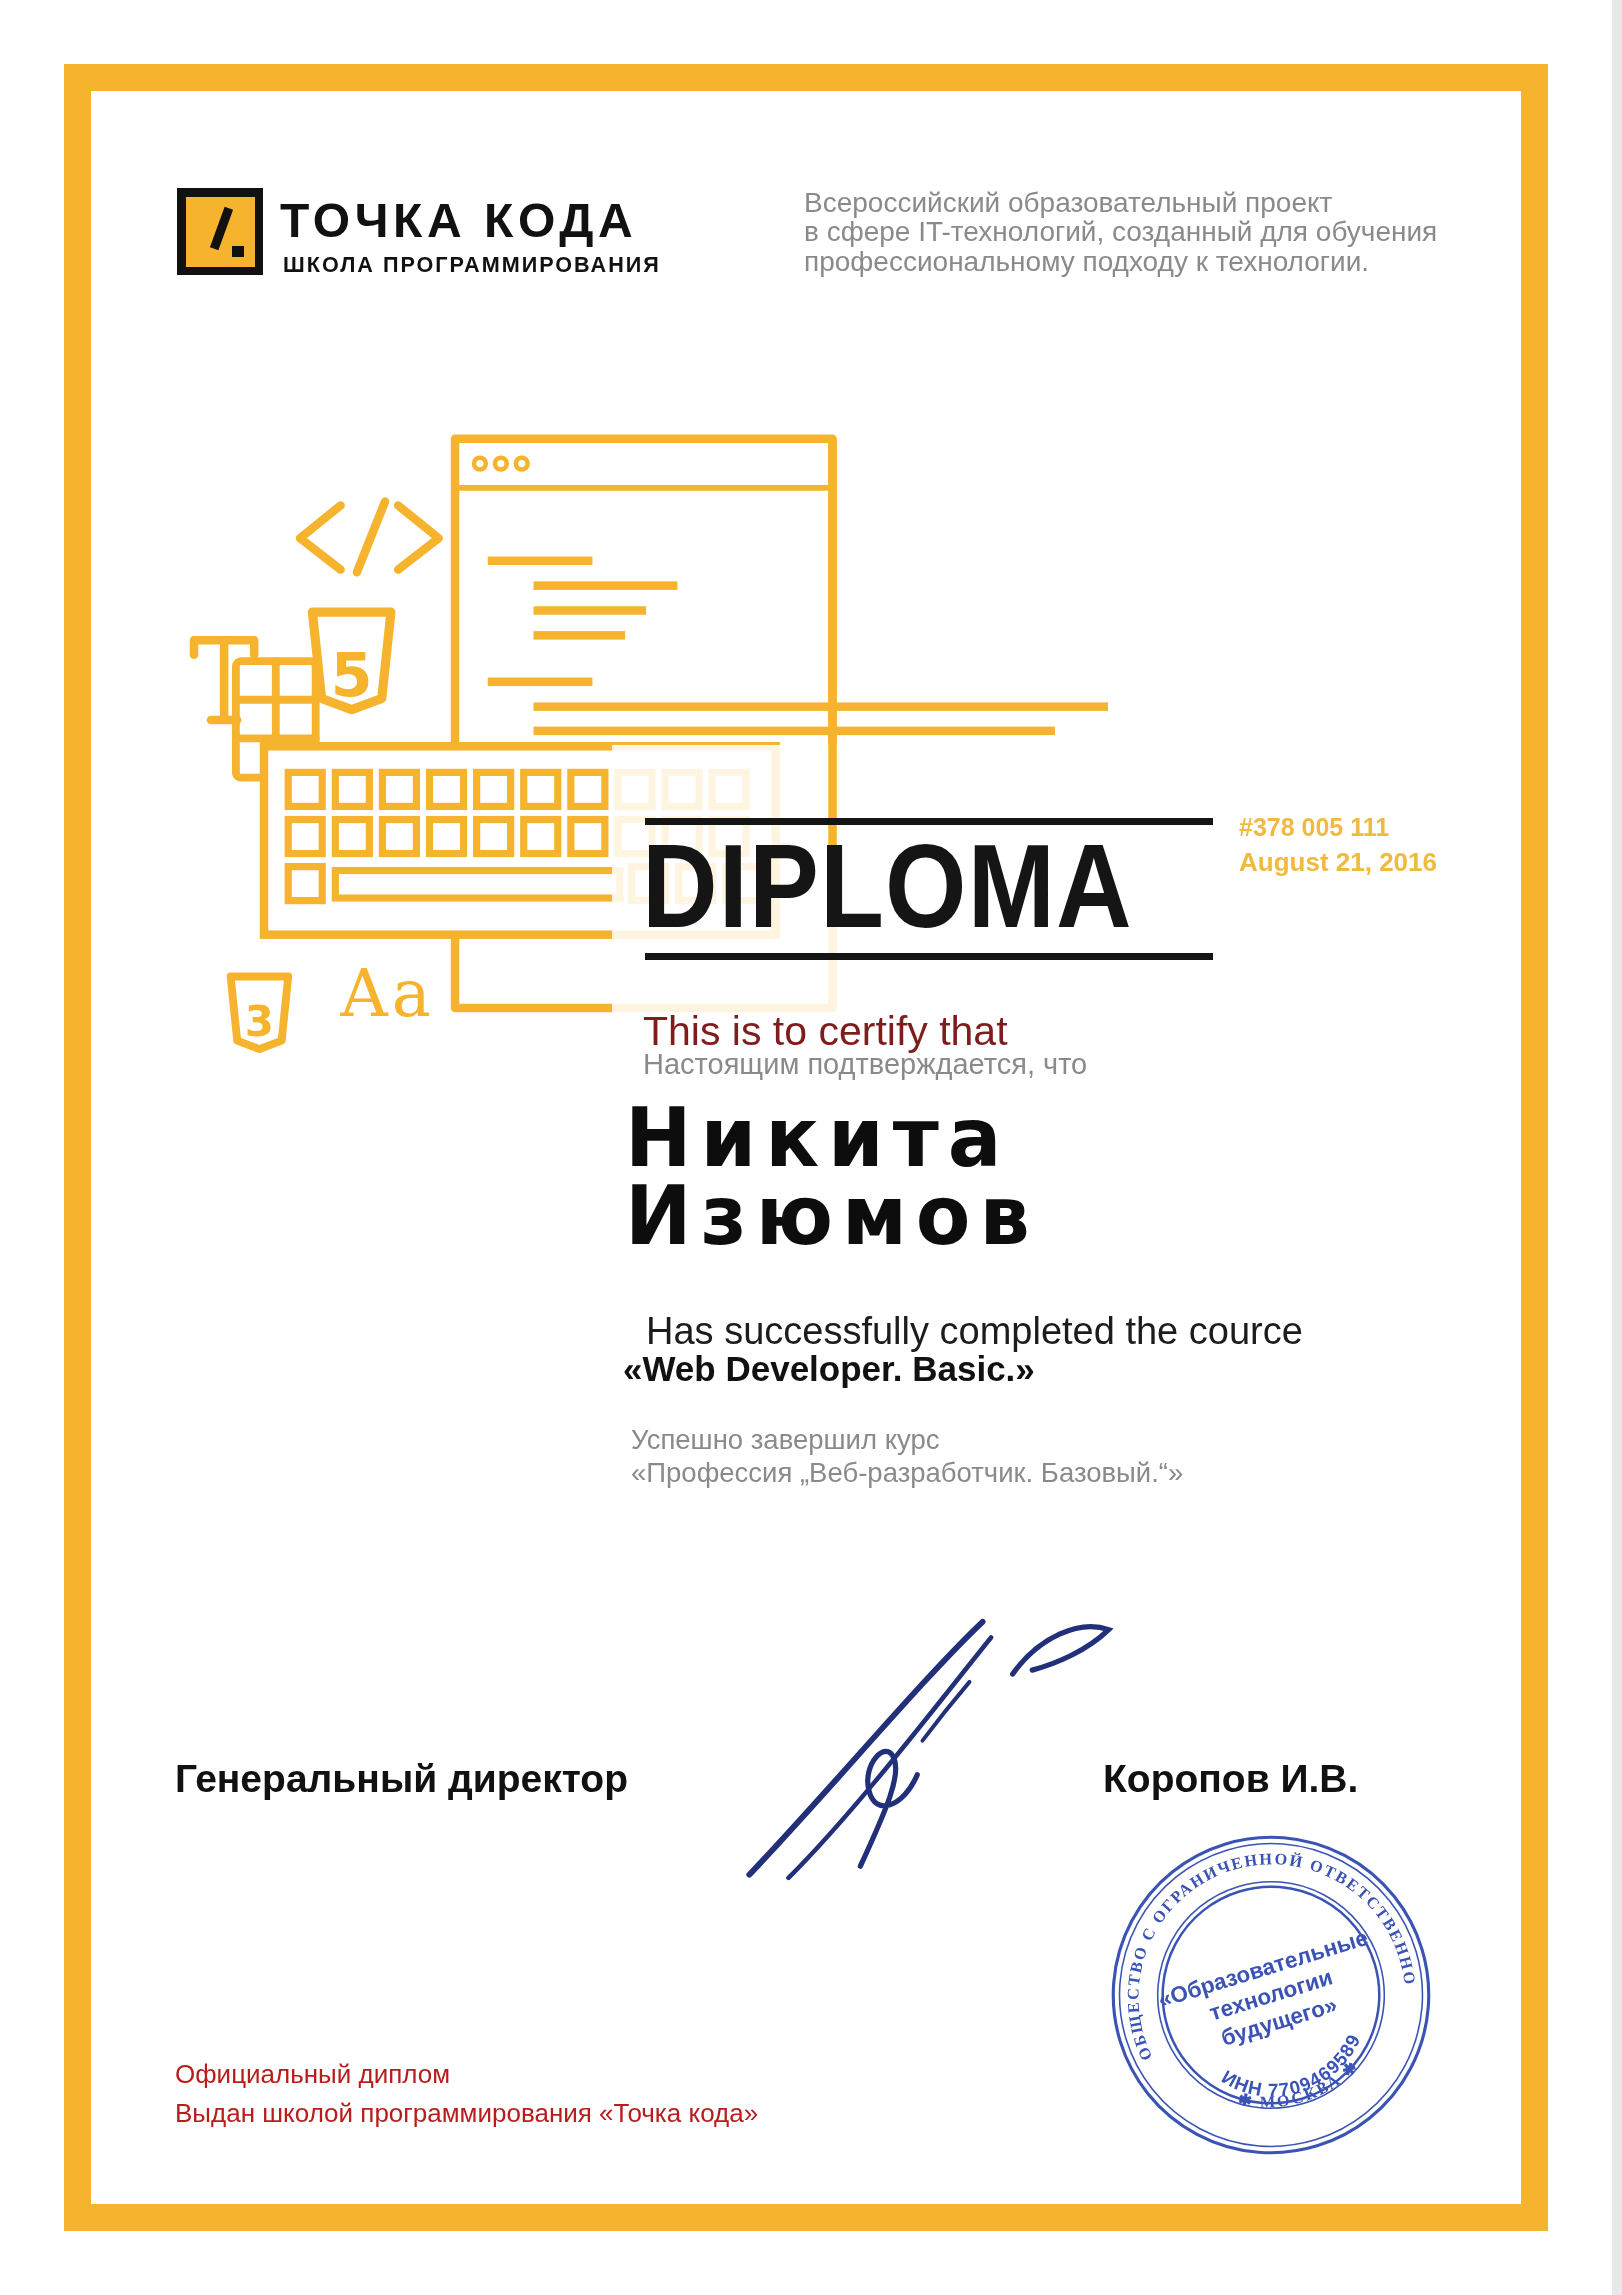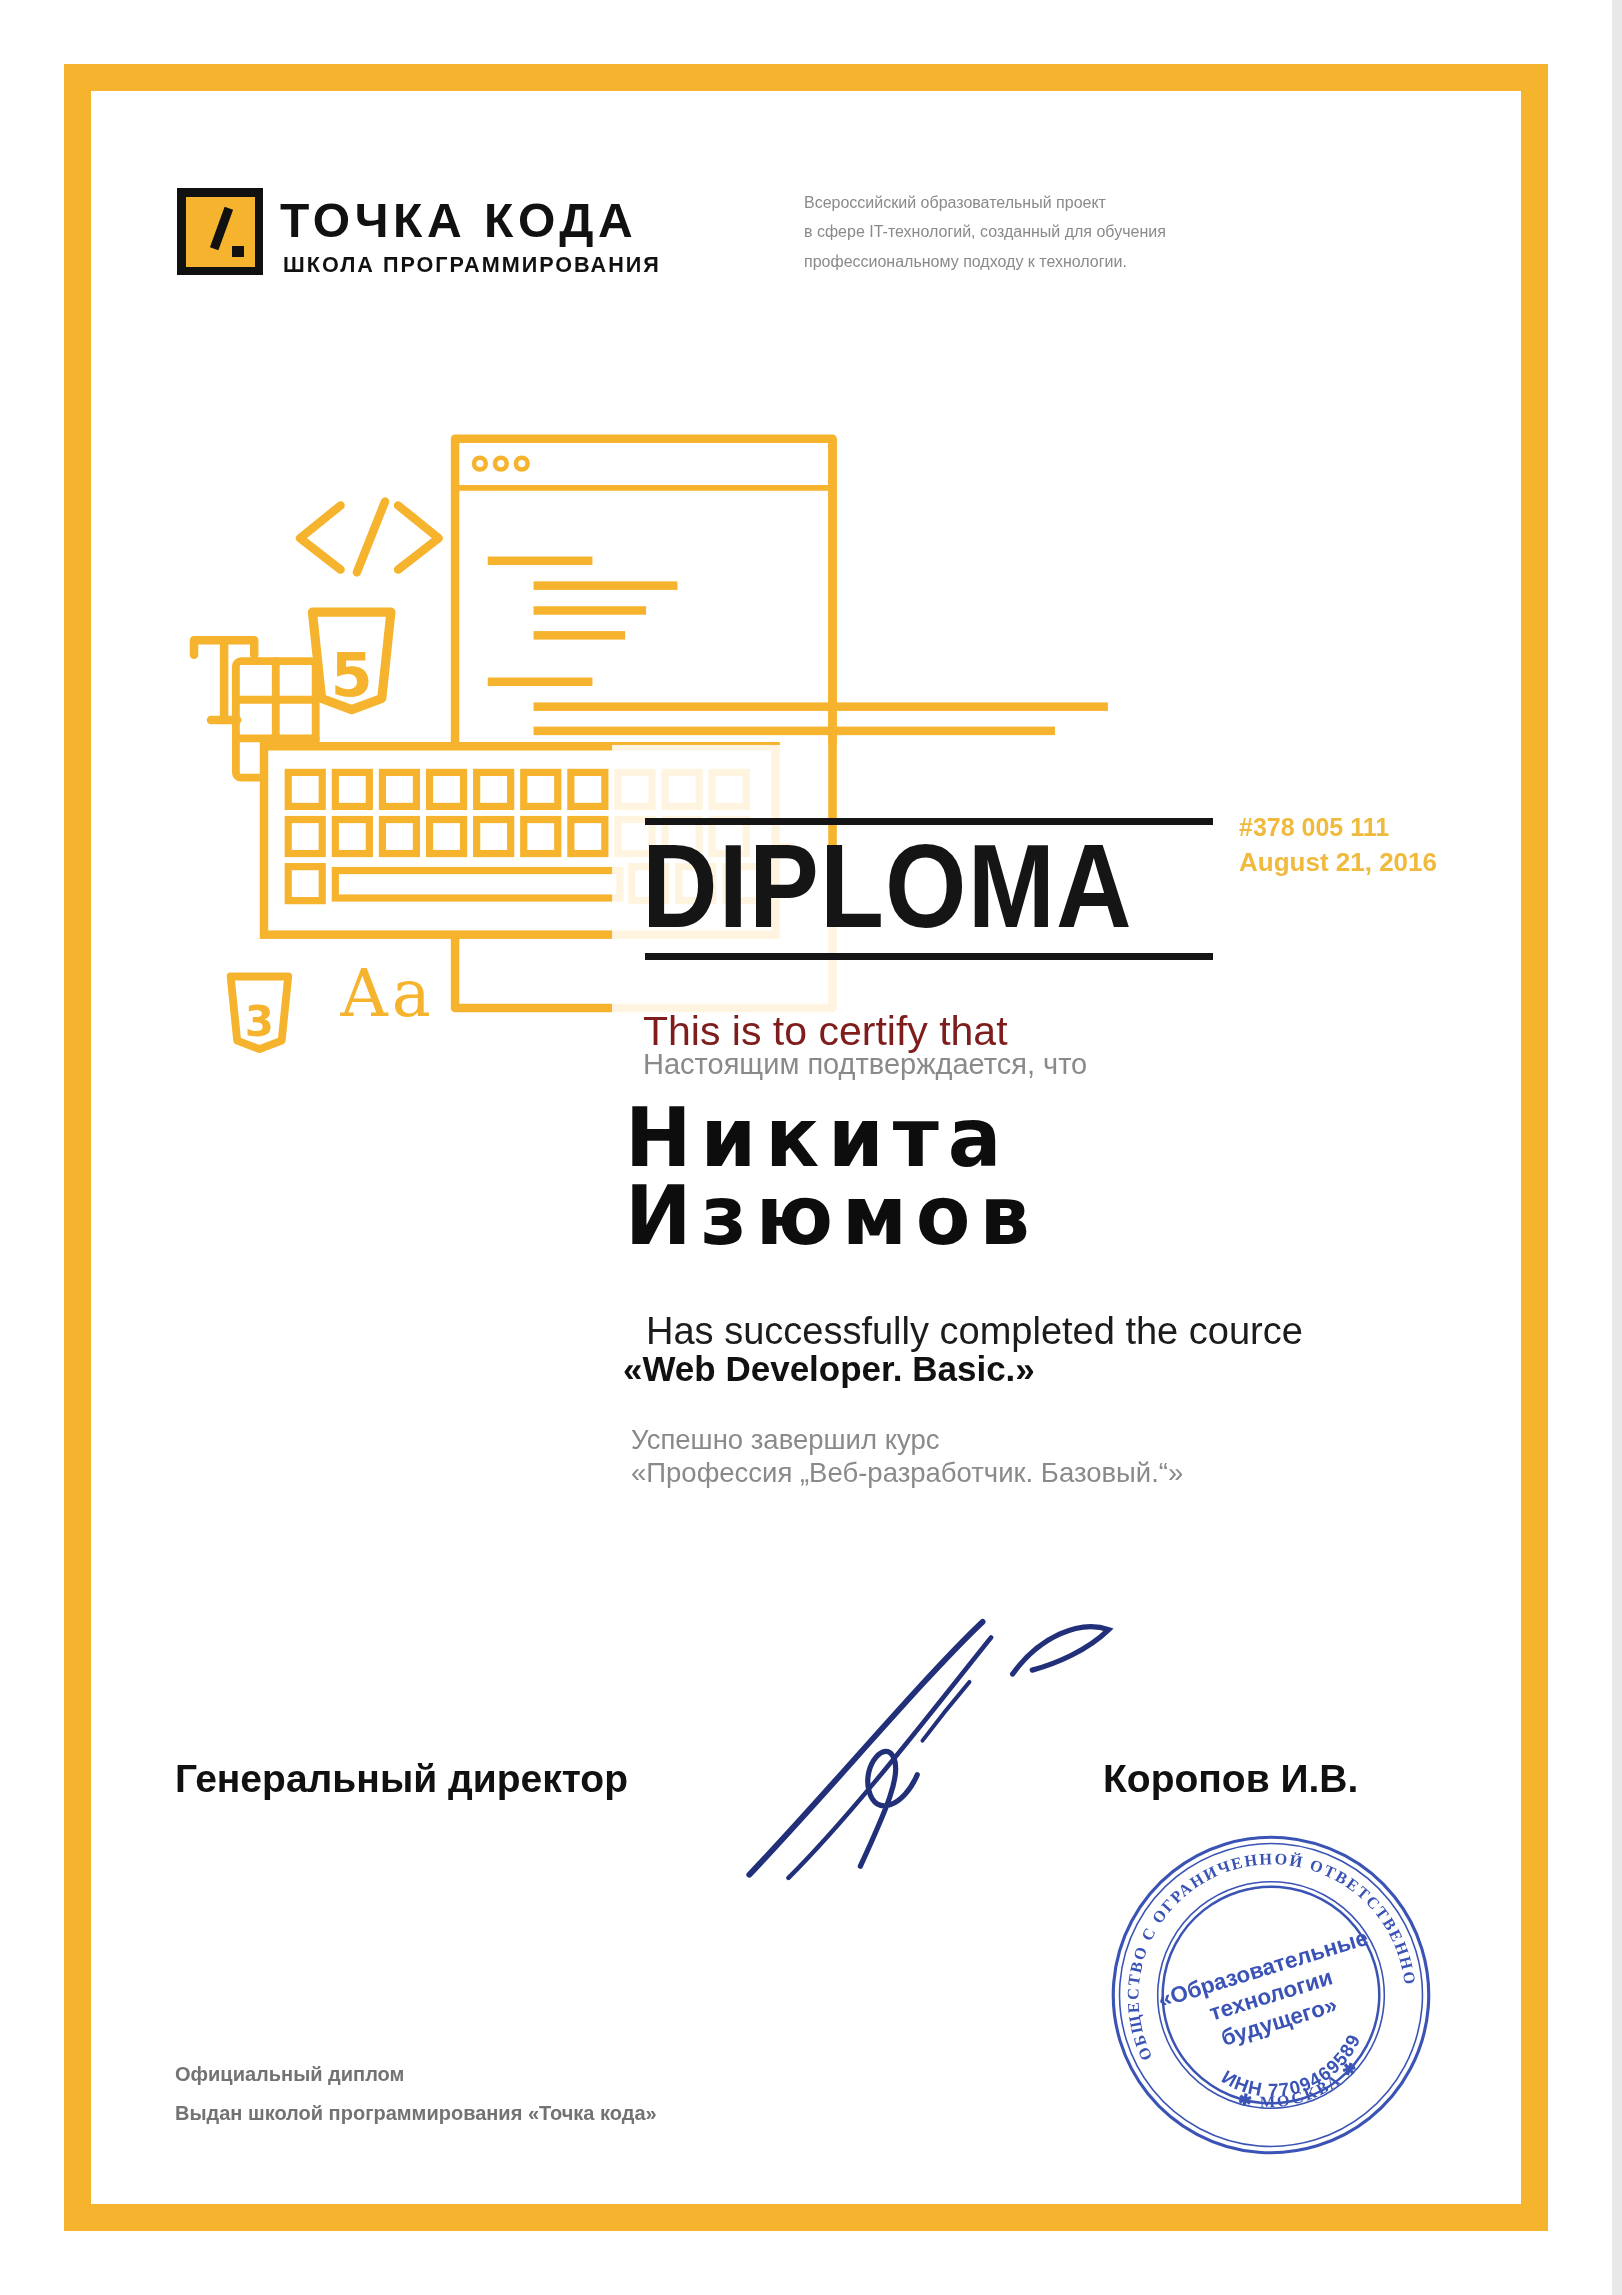--- a/index.html
+++ b/index.html
@@ -27,21 +27,21 @@
   }
   .brand{
     position:absolute;left:280px;top:193px;font-size:48px;font-weight:800;color:#111;
     letter-spacing:4.6px;z-index:2;
   }
   .tagline{
     position:absolute;left:283px;top:252px;font-size:21.6px;font-weight:700;color:#111;
     letter-spacing:2px;z-index:2;
   }
   .header-desc{
-    position:absolute;left:804px;top:188px;font-size:16px;line-height:29.4px;color:#8a8a8a;z-index:2;
+    position:absolute;left:804px;top:188px;font-size:28px;line-height:29.4px;color:#8a8a8a;z-index:2;
   }
   
   .illustration{position:absolute;left:177px;top:419px;z-index:1;}
   
   .dip-line{position:absolute;left:645px;width:568px;height:6.5px;background:#151515;z-index:3;}
   .dip-line-top{top:818px;}
   .dip-line-bottom{top:953px;}
   .dip-title{
     position:absolute;left:642px;top:826px;font-size:119px;font-weight:700;color:#151515;
     letter-spacing:1.3px;transform:scaleX(0.88);transform-origin:left center;z-index:3;line-height:1;
@@ -66,21 +66,21 @@
   
   .course-en{position:absolute;left:646px;top:1310px;font-size:38px;color:#1c1c1c;z-index:3;}
   .course-name{position:absolute;left:623px;top:1349px;font-size:35px;font-weight:700;color:#111;z-index:3;}
   .course-ru{position:absolute;left:631px;top:1397px;font-size:27.5px;line-height:33px;color:#8a8a8a;z-index:3;margin-top:26px;}
   
   .director{position:absolute;left:175px;top:1757px;font-size:39px;font-weight:700;color:#111;z-index:3;}
   .director-name{position:absolute;left:1103px;top:1757px;font-size:39px;font-weight:700;color:#111;z-index:3;}
   .signature{position:absolute;left:726px;top:1610px;z-index:3;}
   .stamp{position:absolute;left:1102px;top:1826px;z-index:2;}
   
-  .footer{position:absolute;left:175px;top:2055px;font-size:20px;line-height:39px;color:#737373;z-index:3;font-weight:bold;}
+  .footer{position:absolute;left:175px;top:2055px;font-size:26px;line-height:39px;color:#b91c1c;z-index:3;}
 </style>
 </head>
 <body>
 
 <div class="page">
 
   <div class="frame"></div>
 
   <div class="logo-box">
     <div class="logo-inner">

